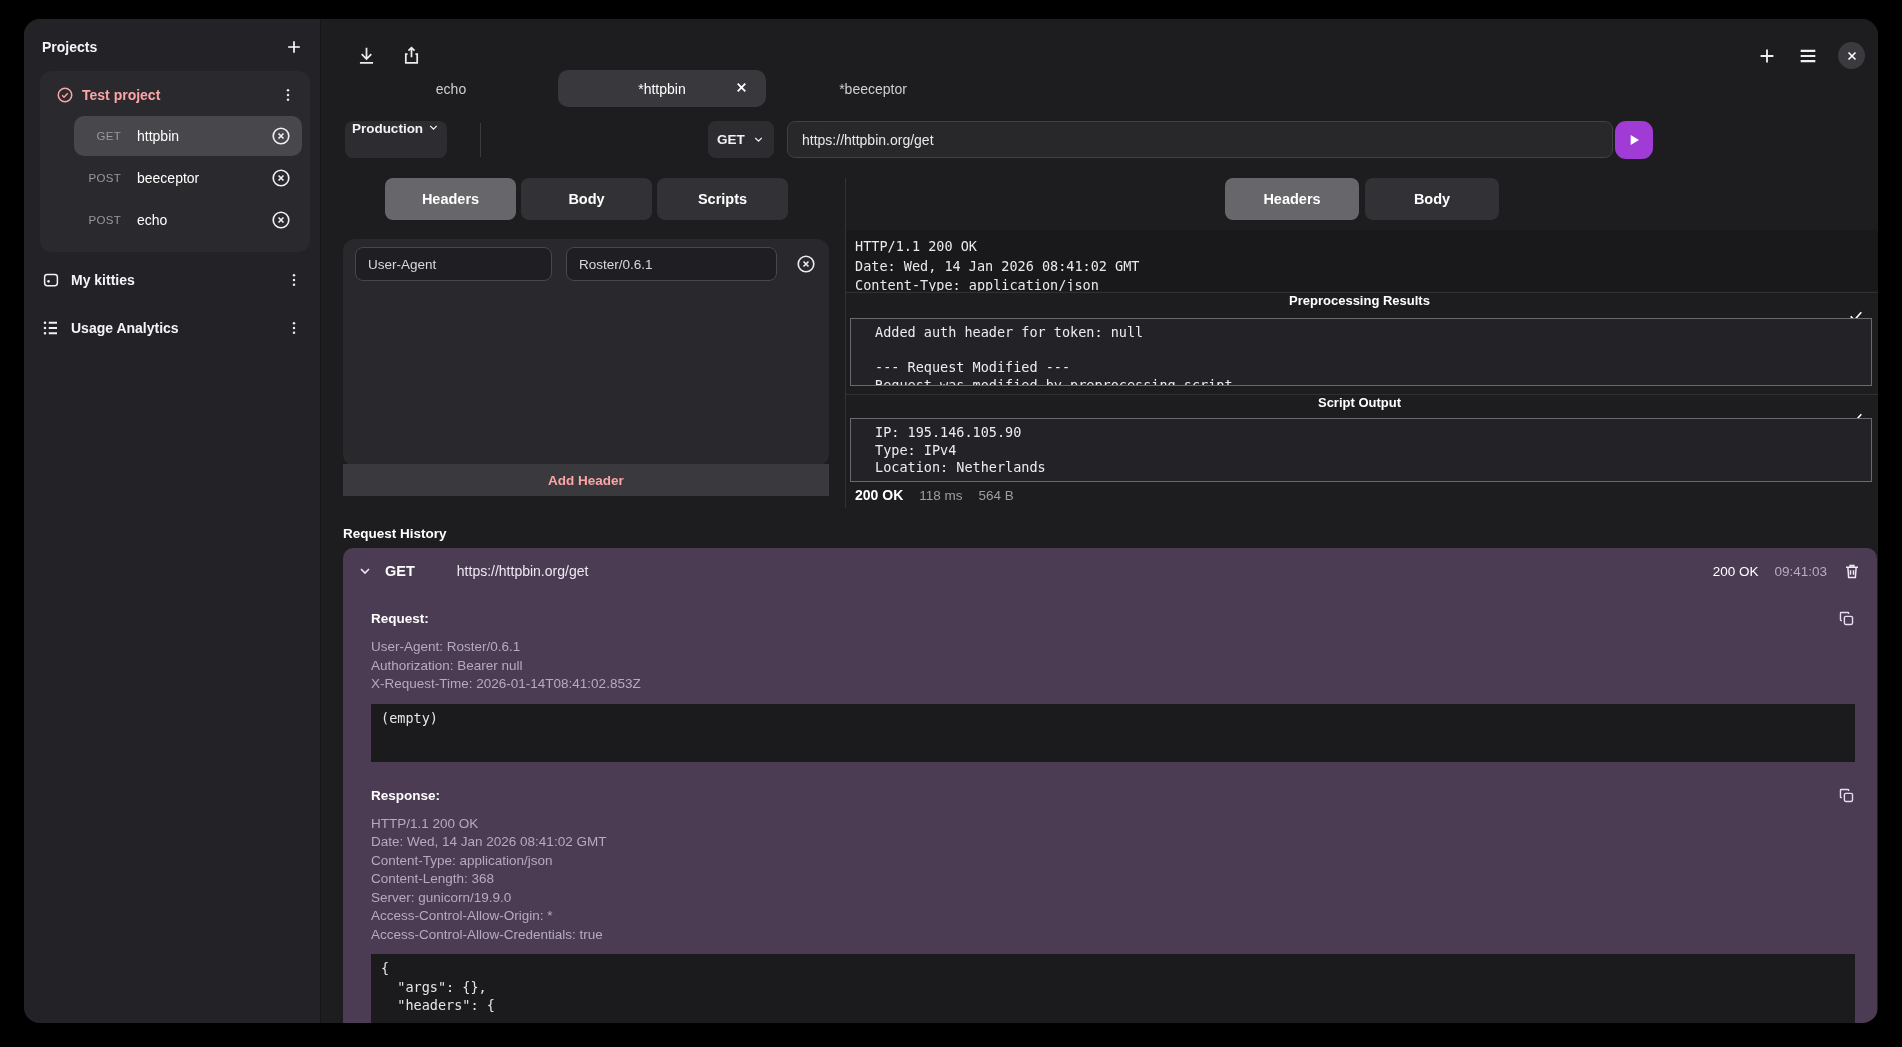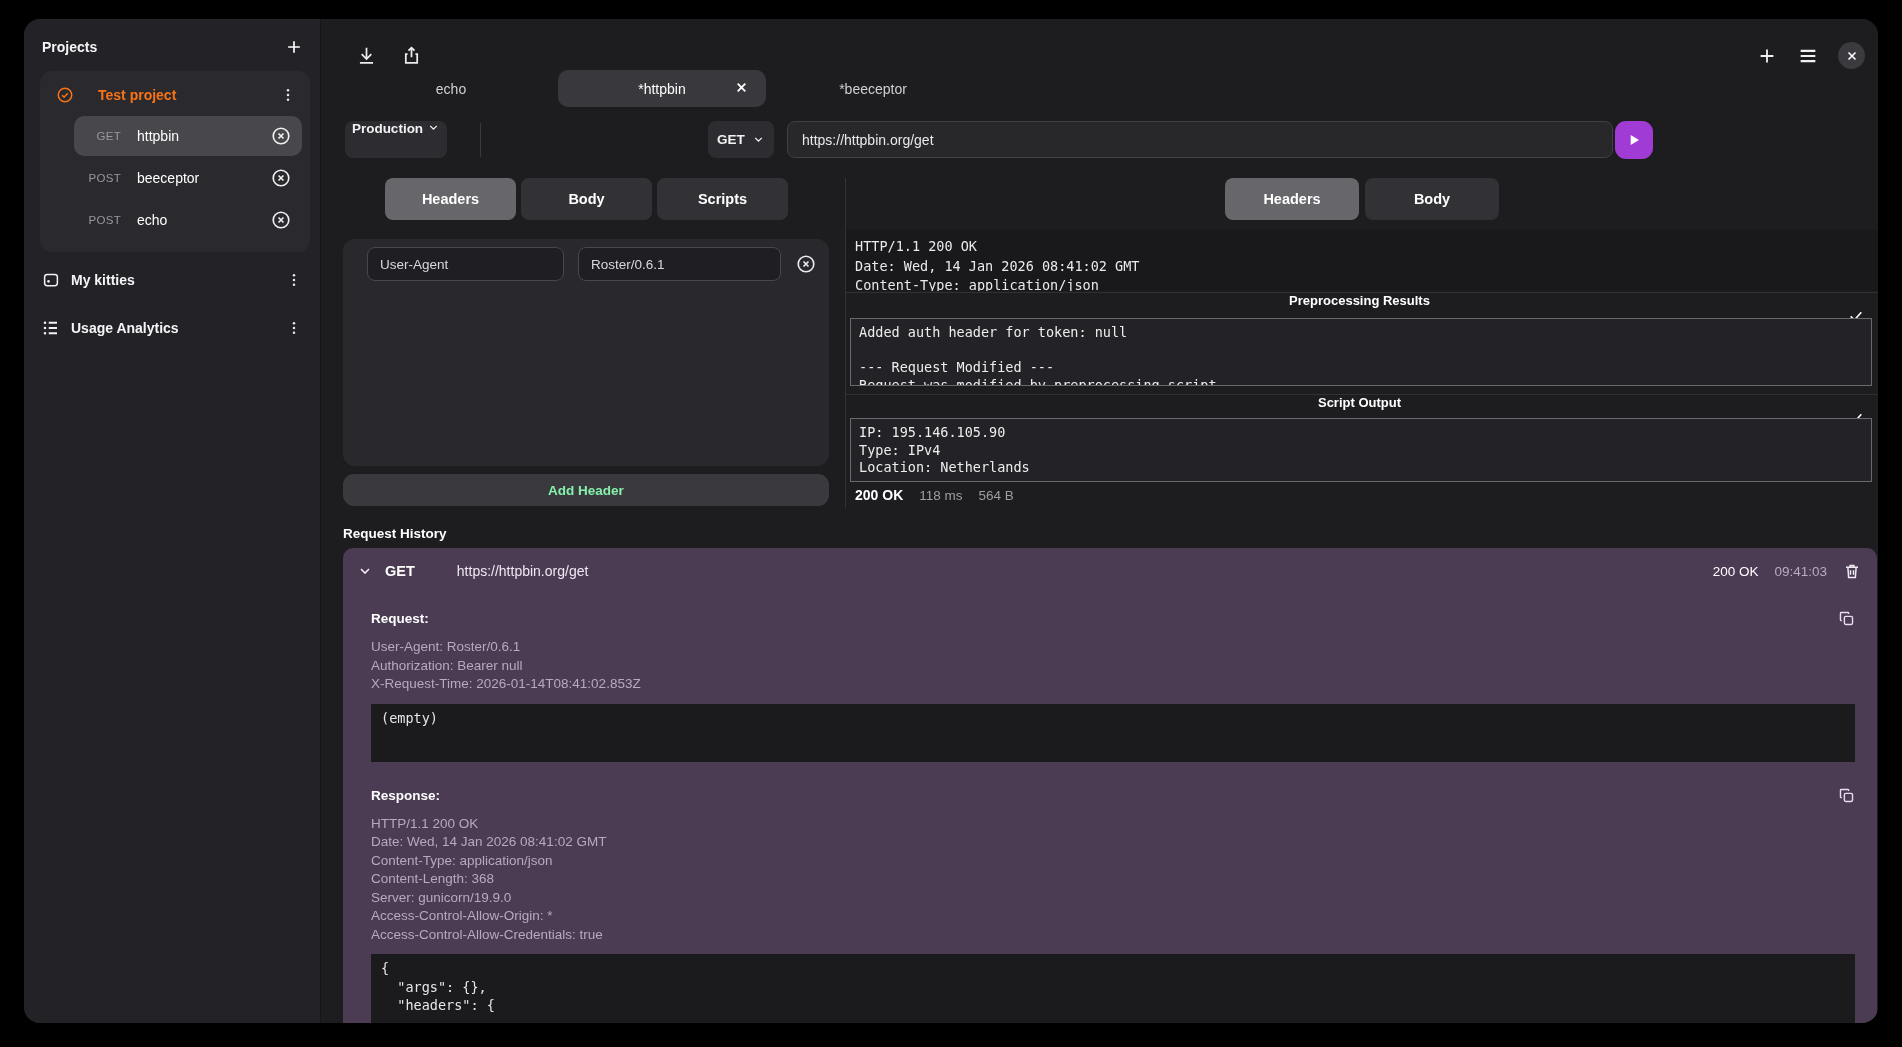--- a/index.html
+++ b/index.html
@@ -10,21 +10,21 @@
 
   .window { position:absolute; left:24px; top:19px; width:1854px; height:1004px;
             background:#1d1d20; border-radius:16px; overflow:hidden; display:flex; }
 
   
   .sidebar { width:297px; flex:none; background:#232327; border-right:1px solid #161618; }
   .sb-head { display:flex; align-items:center; padding:18px 16px 8px 18px; }
   .sb-title { font-size:14px; font-weight:700; color:#f5f5f7; }
   .sb-plus { margin-left:auto; color:#fff; cursor:pointer; }
   .group-card { margin:6px 10px 0 16px; background:#2a2a2e; border-radius:12px; padding:6px 8px 10px 8px; }
-  .group-head { display:flex; align-items:center; gap:24px; padding:9px 6px 10px 8px; color:#f97316; }
+  .group-head { display:flex; align-items:center; gap:8px; padding:9px 6px 10px 8px; color:#fca5a5; }
   .group-name { font-size:14px; font-weight:700; }
   .kebab { margin-left:auto; color:#e8e8ec; cursor:pointer; }
   .item { margin:2px 0 2px 26px; height:40px; border-radius:10px; display:flex; align-items:center;
           padding:0 10px 0 10px; gap:16px; cursor:pointer; }
   .item.selected { background:#48484c; }
   .method { width:37px; text-align:right; font-size:11.5px; color:#98989d; letter-spacing:.3px; }
   .item-name { font-size:14px; color:#fff; }
   .item-x { margin-left:auto; color:#f0f0f2; }
   .side-link { display:flex; align-items:center; gap:11px; padding:11px 18px 11px 18px; margin-top:8px; color:#f2f2f4; }
   .side-label { font-size:14px; font-weight:700; color:#f5f5f7; }
@@ -60,37 +60,37 @@
   .pill { height:42px; border-radius:8px; background:#323236; color:#fff; font-size:14.5px; font-weight:700;
           display:flex; align-items:center; justify-content:center; cursor:pointer; }
   .pill.active { background:#67676b; }
   .seg-tabs { position:absolute; top:0; left:64px; display:flex; gap:5px; }
   .seg-tabs .pill { width:131px; }
   .kv-panel { position:absolute; top:61px; left:22px; width:486px; height:227px; background:#29292d;
               border-radius:12px; padding:8px 12px; }
   .kv-row { display:flex; gap:14px; align-items:center; }
   .kv-input { height:34px; background:#1f1f23; border:1px solid #47474c; border-radius:8px; color:#d9d9dd;
               font-size:13.5px; padding:0 12px; outline:none; }
-  .kv-key { width:197px;margin-left:12px; } .kv-val { width:211px; }
+  .kv-key { width:197px; } .kv-val { width:211px; }
   .kv-x { margin-left:auto; color:#ececf0; cursor:pointer; }
-  .add-header { position:absolute; top:296px; left:22px; width:486px; height:32px; background:#3a3a3e;
-                border-radius:11px; font-weight:700; font-size:13.5px; color:#86efac; display:flex;
+  .add-header { position:absolute; top:286px; left:22px; width:486px; height:32px; background:#3a3a3e;
+                border-radius:0; font-weight:700; font-size:13.5px; color:#fca5a5; display:flex;
                 align-items:center; justify-content:center; cursor:pointer; }
 
   .res-col { flex:1; position:relative; }
   .res-tabs { position:absolute; top:0; left:0; right:0; display:flex; justify-content:center; gap:6px; }
   .res-tabs .pill { width:134px; }
   .preview { position:absolute; top:52px; left:0; right:0; height:61px; background:#19191c;
              padding:7px 0 0 9px; overflow:hidden; font-size:13.5px; line-height:19.5px; color:#eaeaea; }
   .sec-head { position:absolute; left:0; right:0; height:25px; display:flex; align-items:center;
               padding:0 14px 0 9px; font-weight:700; font-size:13px; color:#fff; background:#1d1d20;
               border-top:1px solid #303034;flex-direction:column; }
   .sec-check { margin-left:auto; color:#fff; }
   .code-box { position:absolute; left:4px; right:6px; background:#232327; border:1px solid #69696e;
-              padding:5px 8px; font-size:13.5px; line-height:17.5px; color:#ededed; overflow:hidden; }
+              padding:5px 24px; font-size:13.5px; line-height:17.5px; color:#ededed; overflow:hidden; }
   .code-box div { min-height:17.5px; }
   .status-row { position:absolute; top:309px; left:9px; display:flex; gap:16px; align-items:baseline; }
   .status-code { font-size:14px; font-weight:700; color:#fff; }
   .status-dim { font-size:13.5px; color:#9d9da3; }
 
   .history-label { position:absolute; top:507px; left:22px; font-weight:700; font-size:13.5px; color:#fff; }
   .history-card { position:absolute; top:529px; left:22px; width:1534px; bottom:0; background:#4b3c54;
                   border-radius:10px 10px 0 0; overflow:hidden; }
   .h-row { height:46px; display:flex; align-items:center; padding:0 16px 0 14px; gap:12px; color:#efe9f3; }
   .h-method { font-size:14.5px; font-weight:700; color:#fff; }

